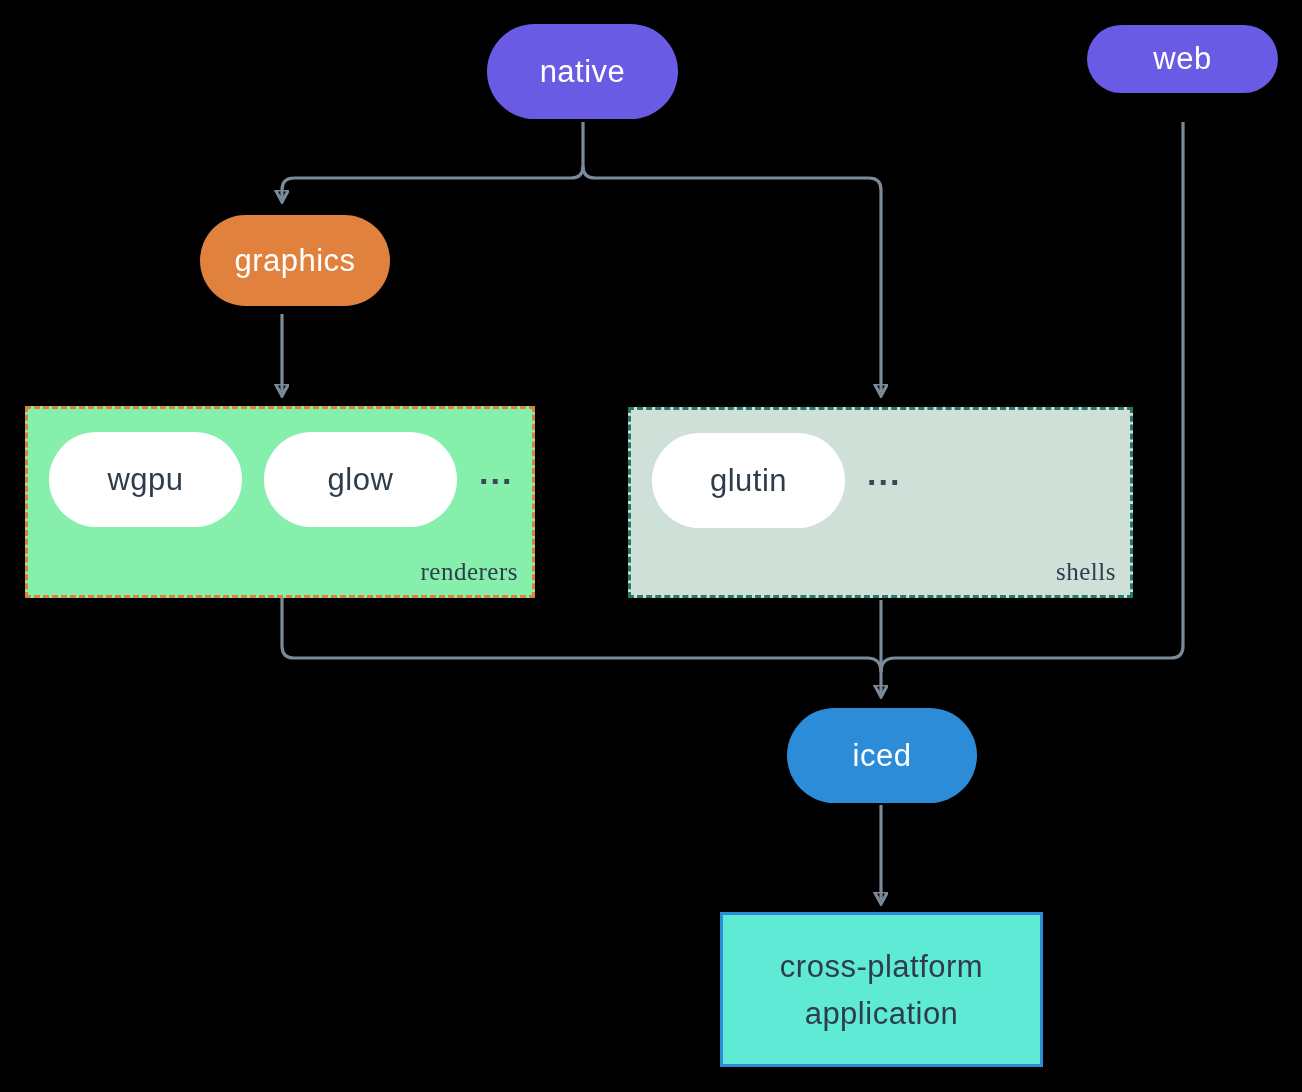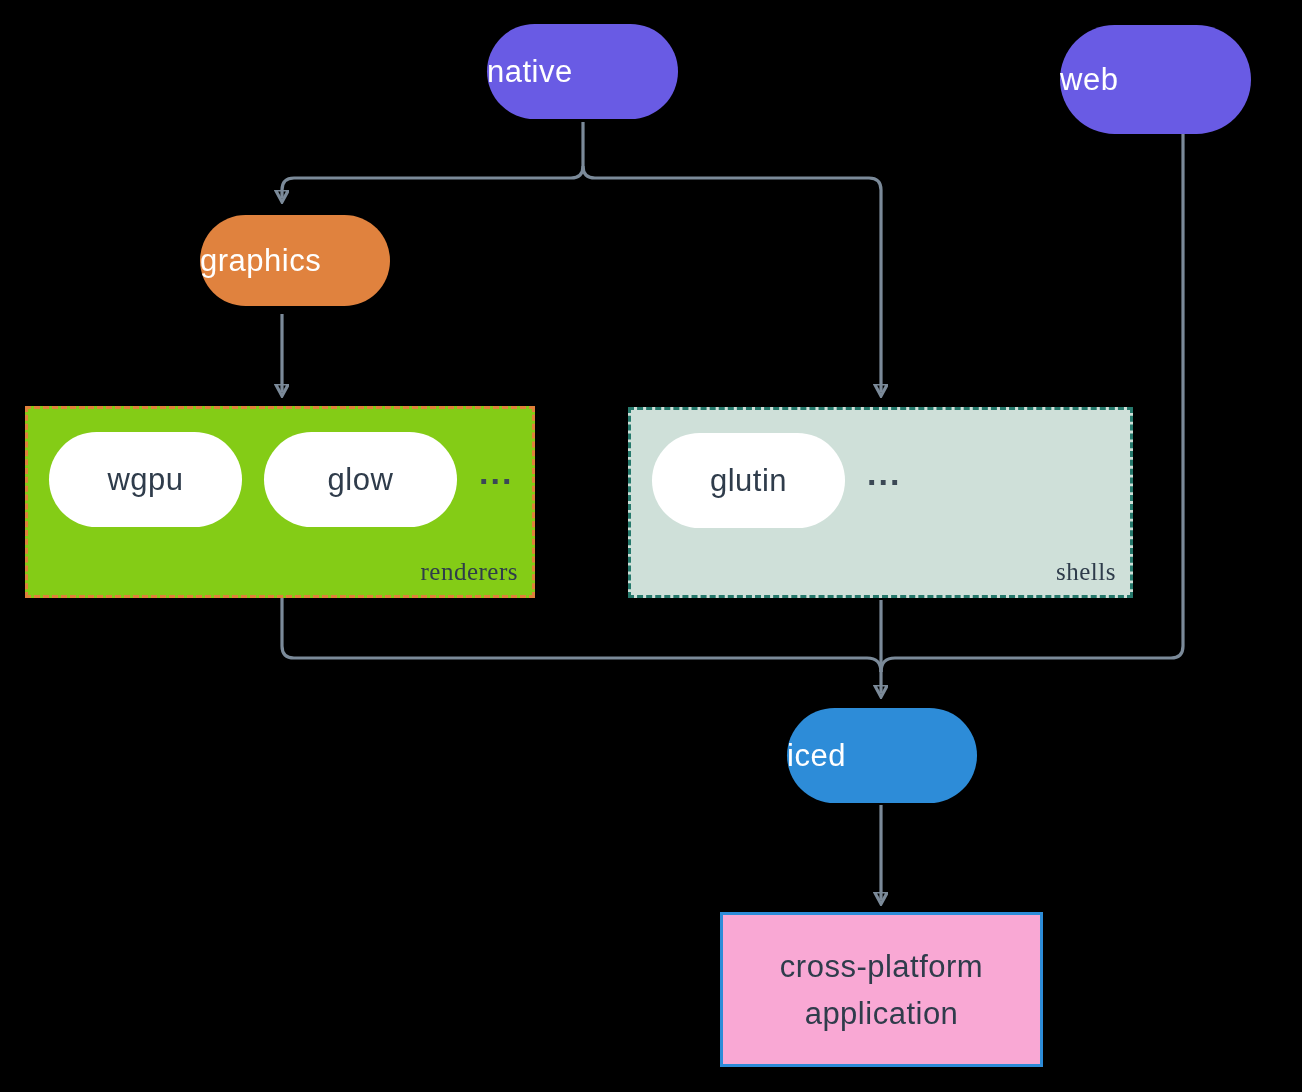--- a/index.html
+++ b/index.html
@@ -22,39 +22,39 @@
   #connectors path {
     fill: none;
     stroke: #7b8a99;
     stroke-width: 3.2;
   }
 
   .pill {
     position: absolute;
     display: flex;
     align-items: center;
-    justify-content: flex-start;
+    justify-content: center;
     border-radius: 60px;
     color: #ffffff;
     font-size: 31px;
     letter-spacing: 0.5px;
   }
   .pill.purple { background: #695be4; }
   .pill.orange { background: #e0823e; }
   .pill.blue   { background: #2d8cd8; }
 
   #node-native   { left: 487px; top: 24px;  width: 191px; height: 95px; }
-  #node-web      { left: 1060px; top: 25px; width: 191px; height: 109px; }
+  #node-web      { left: 1087px; top: 25px; width: 191px; height: 68px; }
   #node-graphics { left: 200px; top: 215px; width: 190px; height: 91px; }
   #node-iced     { left: 787px; top: 708px; width: 190px; height: 95px; }
 
   .group { position: absolute; }
   #group-renderers {
     left: 25px; top: 406px; width: 510px; height: 192px;
-    background: #84cc16;
+    background: #86efac;
     border: 3px dashed #e0813a;
   }
   #group-shells {
     left: 628px; top: 407px; width: 505px; height: 191px;
     background: #cfe0d9;
     border: 3px dashed #26796c;
   }
   .chip-row {
     display: flex;
     align-items: center;
@@ -87,21 +87,21 @@
     color: #2f3c4b;
     font-size: 25px;
     letter-spacing: 0.5px;
     font-family: Liberation Serif, serif;
   }
 
   #node-application {
     position: absolute;
     left: 720px; top: 912px;
     width: 323px; height: 155px;
-    background: #f9a8d4;
+    background: #5eead4;
     border: 3px solid #2d8cd8;
     display: flex;
     flex-direction: column;
     align-items: center;
     justify-content: center;
     color: #2f3c4b;
     font-size: 31px;
     line-height: 47px;
     letter-spacing: 0.5px;
     text-align: center;

